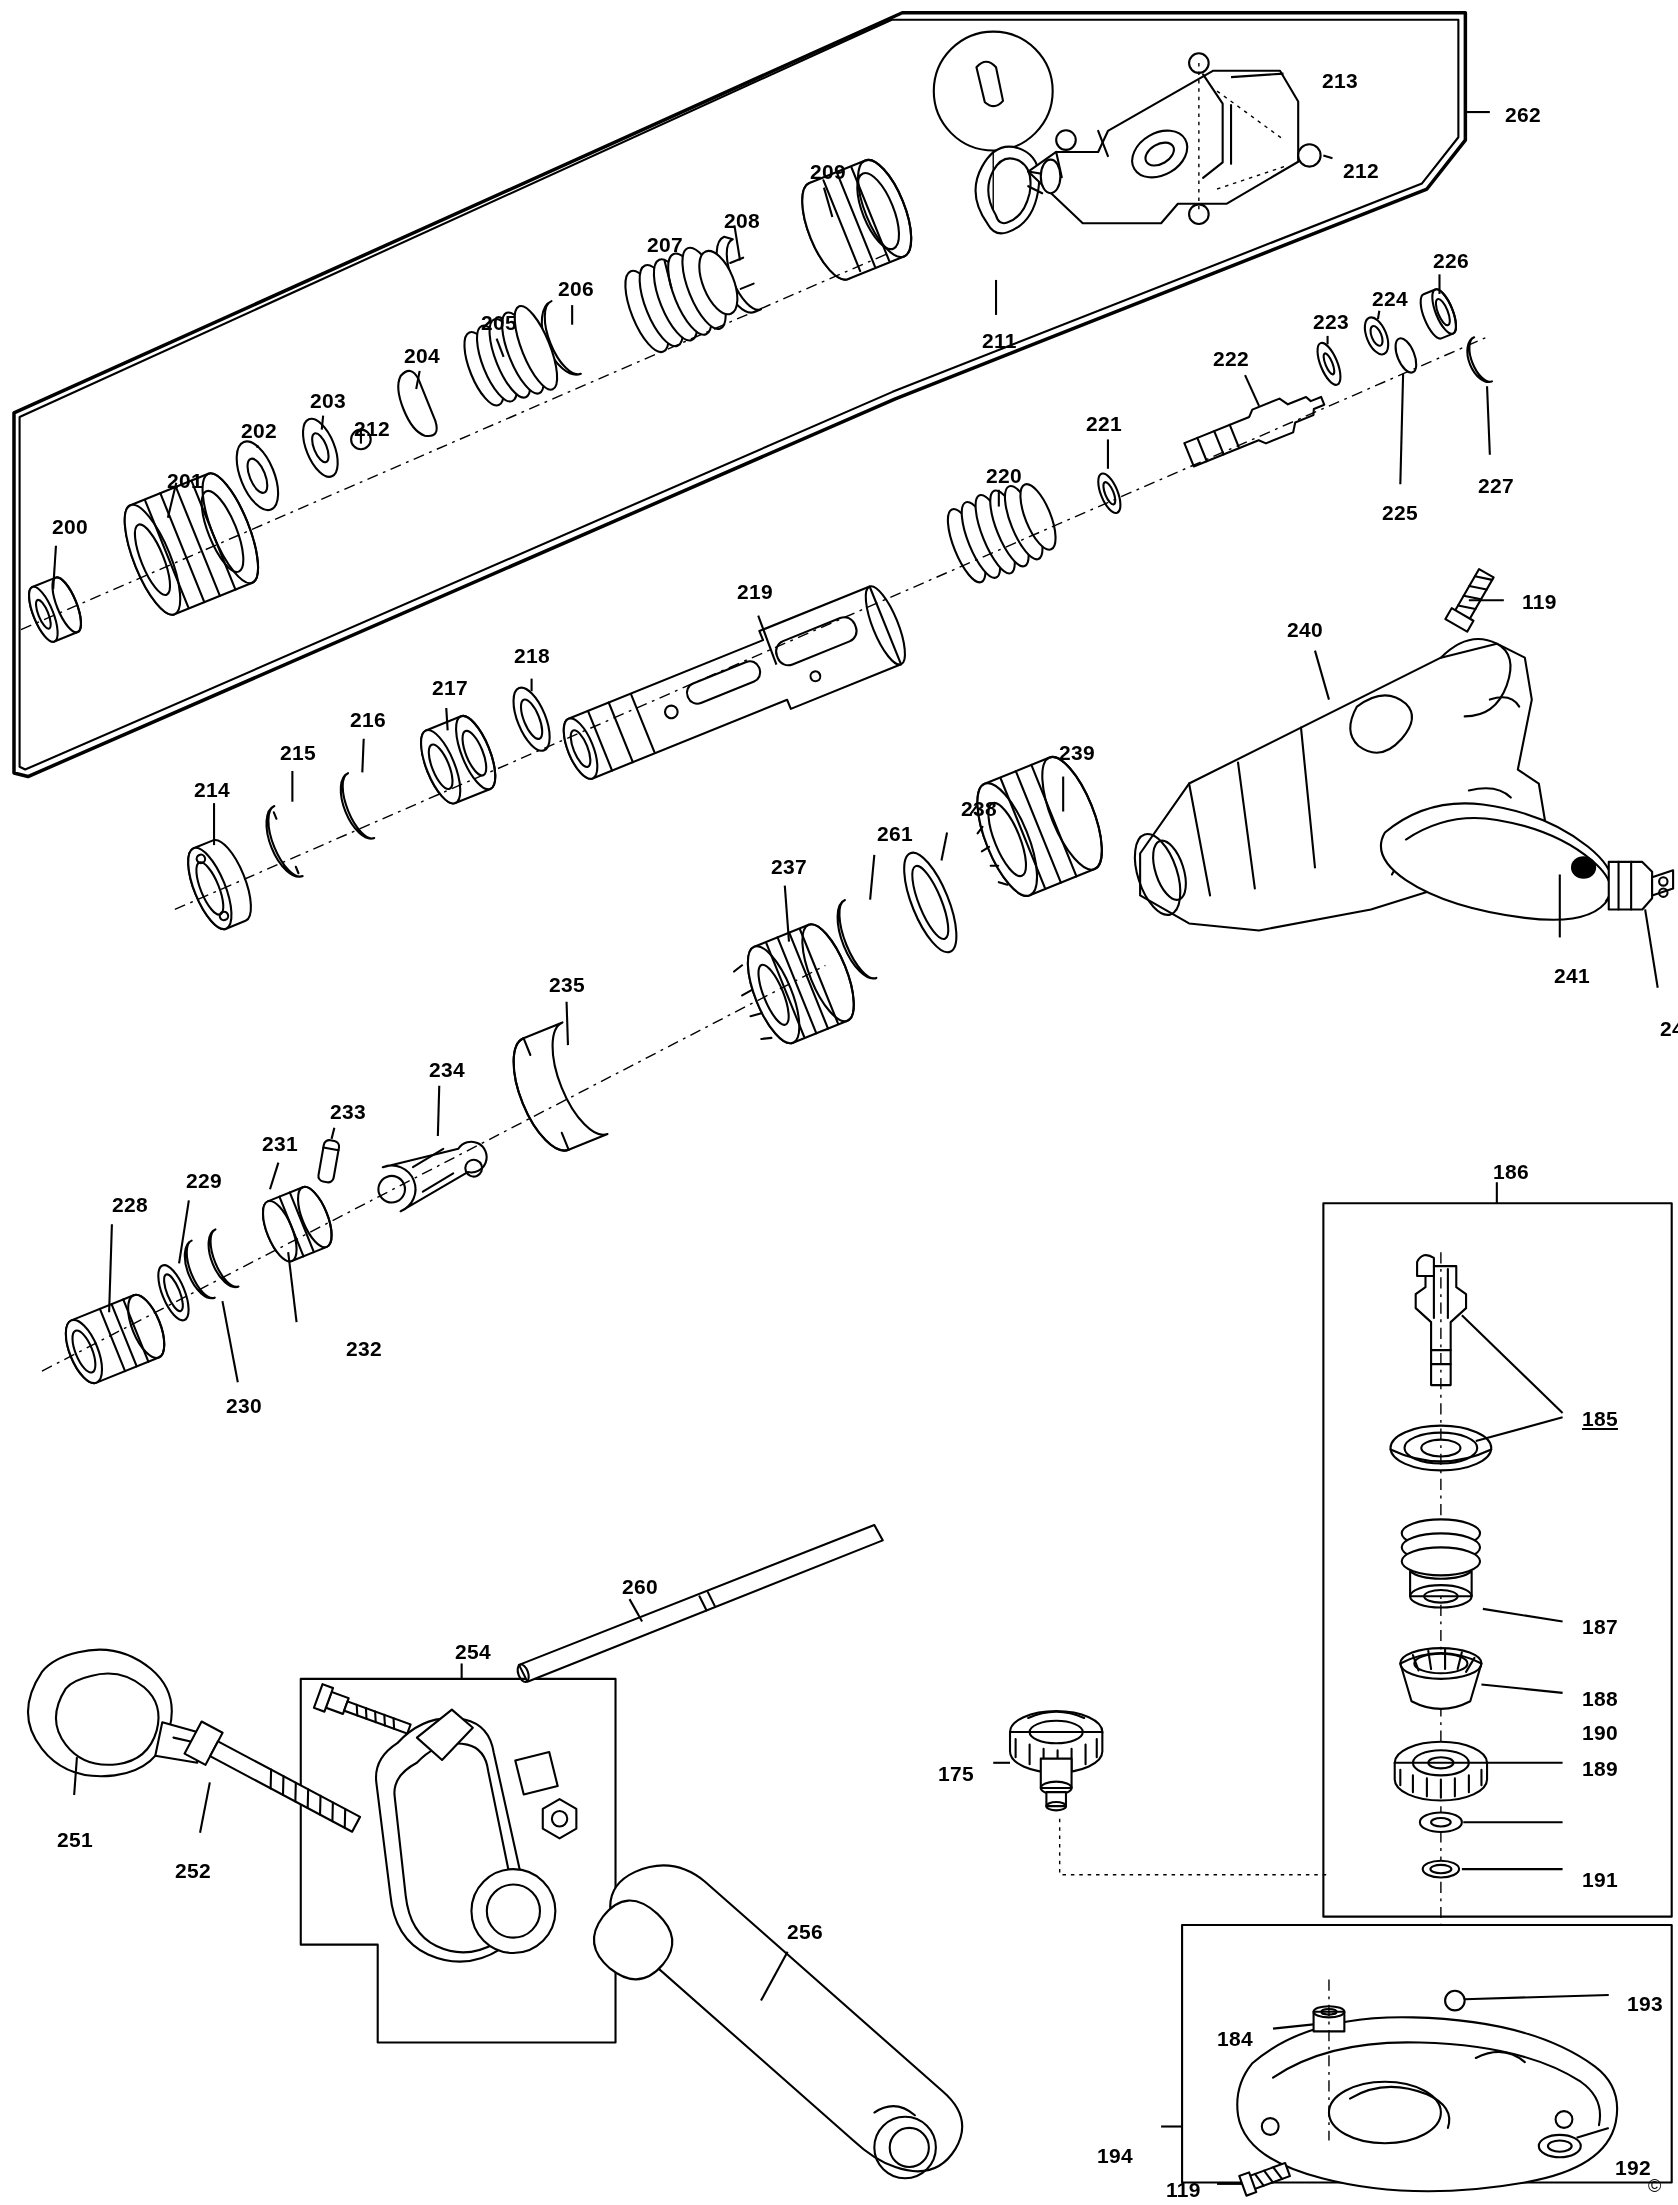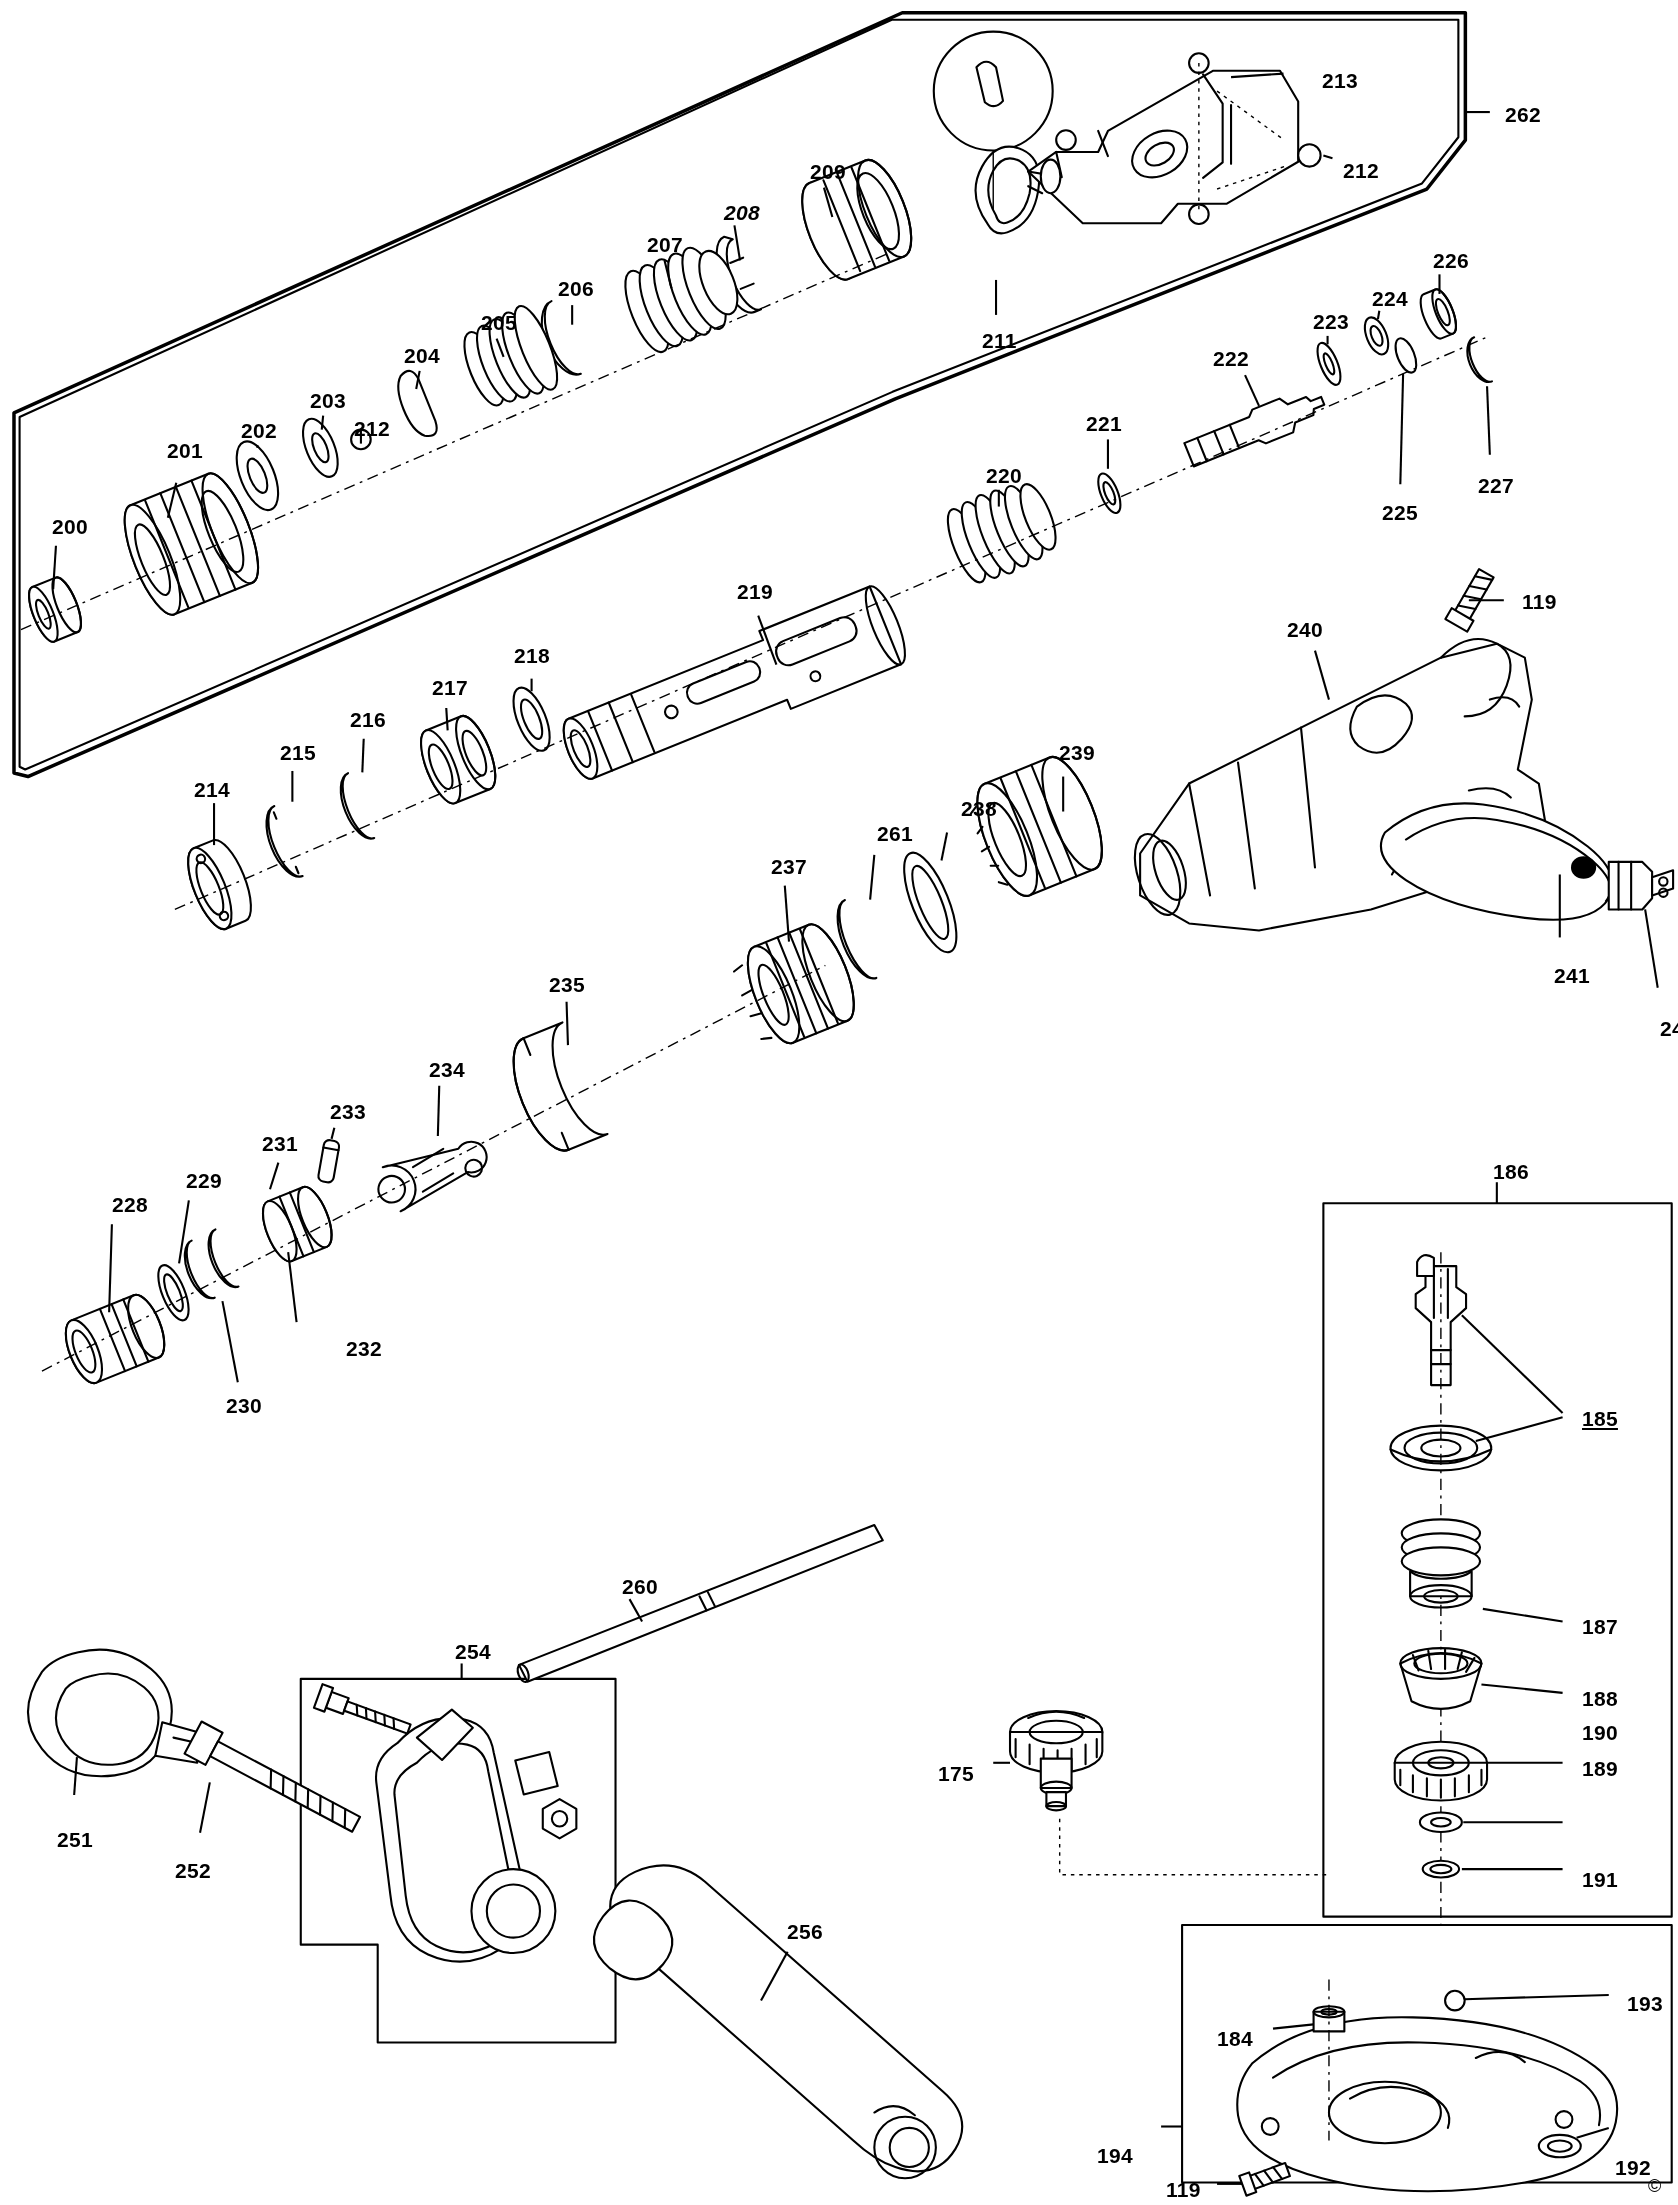--- a/index.html
+++ b/index.html
@@ -560,29 +560,29 @@
       <path class="s" d="M1250 3020 q30 -20 58 4"></path>
     </g>
     <line class="ld" x1="1126" y1="2790" x2="1088" y2="2860"></line>
   </svg>
 
   <div class="lbl" style="left:1505px;top:104px;">262</div>
   <div class="lbl" style="left:1294px;top:70px;margin-left:28px;">213</div>
   <div class="lbl" style="left:1343px;top:160px;">212</div>
   <div class="lbl" style="left:982px;top:330px;">211</div>
   <div class="lbl" style="left:810px;top:161px;">209</div>
-  <div class="lbl" style="left:724px;top:202px;font-style:italic;">208</div>
+  <div class="lbl" style="left:724px;top:210px;">208</div>
   <div class="lbl" style="left:647px;top:234px;">207</div>
   <div class="lbl" style="left:558px;top:278px;">206</div>
   <div class="lbl" style="left:481px;top:312px;">205</div>
   <div class="lbl" style="left:404px;top:345px;">204</div>
   <div class="lbl" style="left:310px;top:390px;">203</div>
   <div class="lbl" style="left:354px;top:418px;">212</div>
   <div class="lbl" style="left:241px;top:420px;">202</div>
-  <div class="lbl" style="left:167px;top:440px;text-align:center;">201</div>
+  <div class="lbl" style="left:167px;top:470px;text-align:center;">201</div>
   <div class="lbl" style="left:52px;top:516px;">200</div>
   <div class="lbl" style="left:1433px;top:250px;">226</div>
   <div class="lbl" style="left:1372px;top:288px;">224</div>
   <div class="lbl" style="left:1313px;top:311px;">223</div>
   <div class="lbl" style="left:1213px;top:348px;">222</div>
   <div class="lbl" style="left:1478px;top:475px;">227</div>
   <div class="lbl" style="left:1382px;top:502px;">225</div>
   <div class="lbl" style="left:1086px;top:413px;">221</div>
   <div class="lbl" style="left:986px;top:465px;">220</div>
   <div class="lbl" style="left:737px;top:581px;">219</div>

